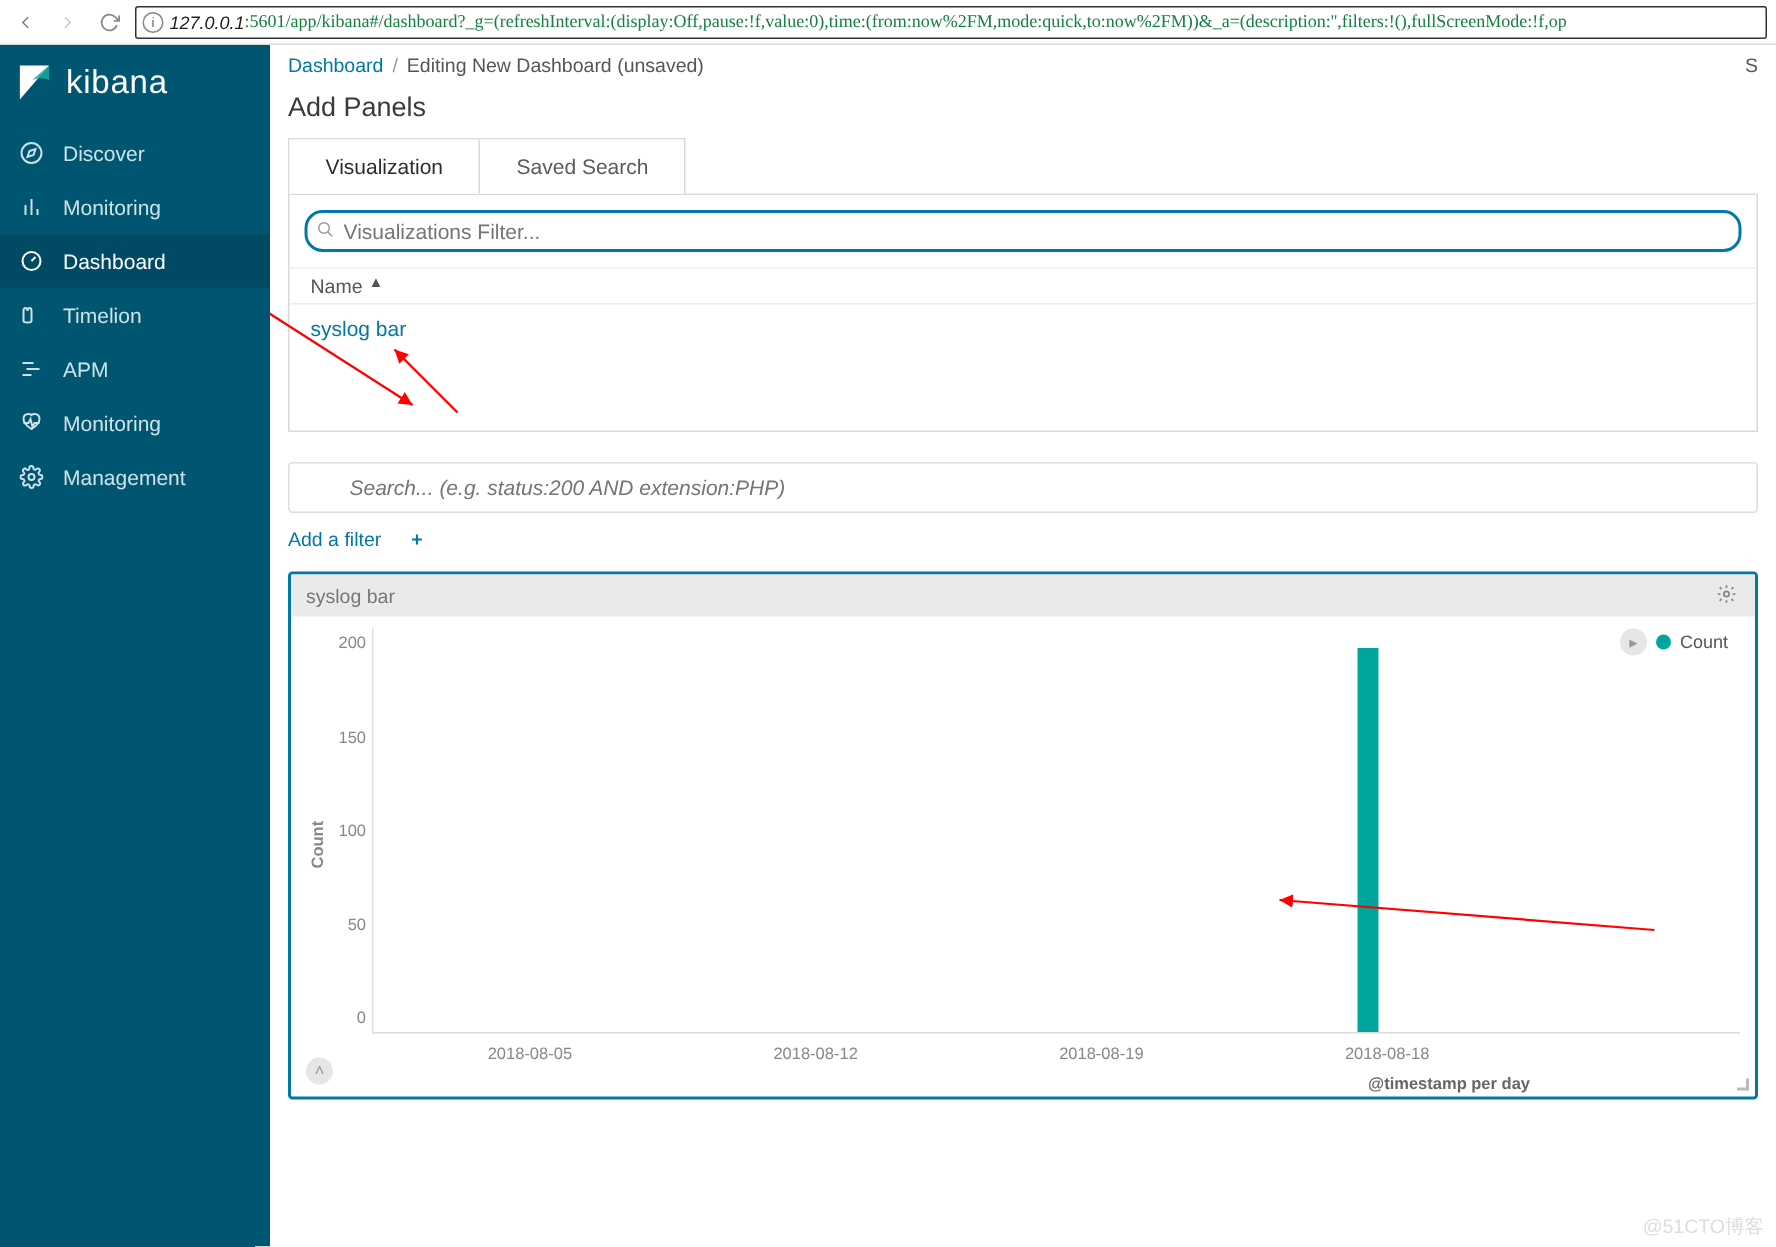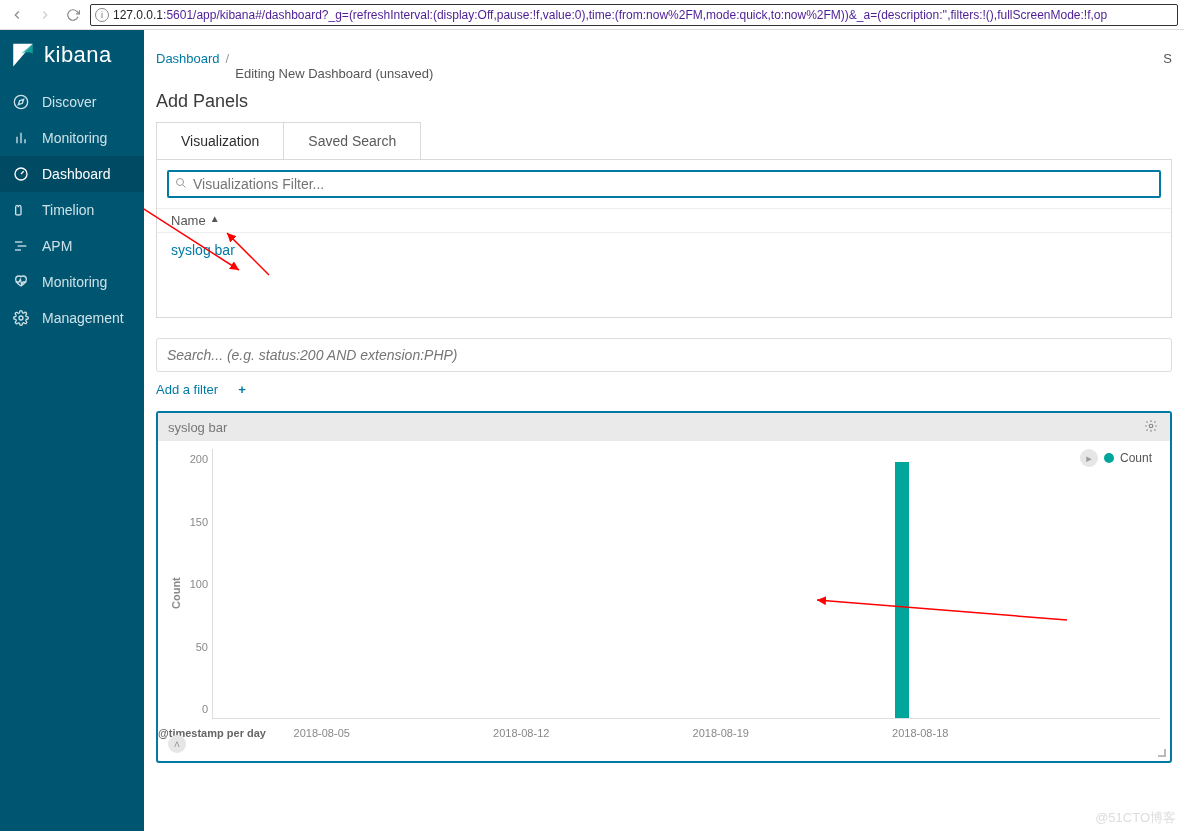--- a/index.html
+++ b/index.html
@@ -2,65 +2,65 @@
 <html><head>
 <meta charset="utf-8">
 <style>
 * { margin:0; padding:0; box-sizing:border-box; font-family:-apple-system,BlinkMacSystemFont,"Segoe UI",Helvetica,Arial,sans-serif; }
 body { width:1184px; height:831px; background:#fff; overflow:hidden; position:relative; }
 .browser-bar { height:30px; background:#fff; border-bottom:1px solid #ddd; display:flex; align-items:center; padding:0 6px; gap:6px; font-size:13px; color:#5a5a5a; }
 .browser-bar .nav-btn { width:22px; height:22px; display:flex; align-items:center; justify-content:center; color:#888; cursor:pointer; }
 .browser-bar .nav-btn.disabled { color:#ccc; }
 .url-bar { flex:1; height:22px; border:1px solid #333; border-radius:2px; display:flex; align-items:center; padding:0 4px; font-size:12px; white-space:nowrap; overflow:hidden; }
 .url-bar .info-icon { width:14px; height:14px; border:1px solid #888; border-radius:50%; display:inline-flex; align-items:center; justify-content:center; font-size:9px; margin-right:4px; color:#666; }
-.url-bar .host { color:#222; }
-.url-bar .rest { color:#4c1d95; }
+.url-bar .host { color:#222;font-style:italic; }
+.url-bar .rest { color:#15803d;font-family:Liberation Serif, serif; }
 .app { display:flex; height:801px; }
-.sidebar { width:144px; background:#005571; color:#bcd4dc; font-size:14px; }
+.sidebar { width:180px; background:#005571; color:#bcd4dc; font-size:14px; }
 .logo-row { display:flex; align-items:center; padding:12px 14px 16px 10px; gap:8px; }
 .logo-mark { width:26px; height:26px; }
 .logo-text { color:#fff; font-size:22px; font-weight:400; letter-spacing:0.5px; }
 .nav { list-style:none; }
 .nav-item { display:flex; align-items:center; gap:12px; padding:9px 14px 9px 12px; cursor:pointer; color:#cde2e8; }
 .nav-item.active { background:#004a63; color:#fff; }
 .nav-item .nav-icon { width:18px; height:18px; display:flex; align-items:center; justify-content:center; }
 .main { flex:1; background:#fff; overflow:hidden; position:relative; }
 .crumb { padding:6px 12px 4px 12px; font-size:13px; display:flex; align-items:center; gap:6px; }
 .crumb a { color:#0079a5; text-decoration:none; }
 .crumb .sep { color:#999; }
-.crumb .cur { color:#555;margin-top:30px; }
+.crumb .cur { color:#555; }
 .crumb .right-s { margin-left:auto; color:#555; font-size:13px; }
 .add-panels { padding:6px 12px 8px 12px; }
 .add-panels h2 { font-size:18px; font-weight:400; color:#3a3a3a; margin-bottom:10px; }
 .tabs { display:flex; border:1px solid #d9d9d9; border-bottom:none; width:fit-content; }
 .tab { padding:10px 24px; font-size:14px; color:#5a5a5a; cursor:pointer; border-right:1px solid #d9d9d9; background:#fff; }
 .tab.active { color:#2d2d2d; }
 .tab:last-child { border-right:none; }
 .panel-box { border:1px solid #d9d9d9; border-top:1px solid #d9d9d9; }
-.viz-filter { margin:10px; border:2px solid #0079a5; border-radius:2px; display:flex; align-items:center; padding:4px 6px; gap:6px; background:#fff; }
+.viz-filter { margin:10px; border:2px solid #0079a5; border-radius:12px; display:flex; align-items:center; padding:4px 6px; gap:6px; background:#fff; }
 .viz-filter .search-icon { color:#999; font-size:13px; }
 .viz-filter input { border:none; outline:none; flex:1; font-size:14px; color:#555; background:transparent; }
 .table-head { display:flex; padding:4px 14px; font-size:13px; color:#555; border-top:1px solid #eee; border-bottom:1px solid #eee; }
 .table-head .sort { font-size:10px; margin-left:4px; }
 .table-row { padding:8px 14px; }
 .table-row a { color:#0079a5; text-decoration:none; font-size:14px; }
-.search-bar { margin:12px 12px 0 12px; border:1px solid #ddd; border-radius:3px; }
+.search-bar { margin:12px 12px 0 12px; border:1px solid #ddd; border-radius:3px;padding-left:30px; }
 .search-bar input { border:none; outline:none; width:100%; padding:8px 10px; font-size:14px; color:#555; font-style:italic; background:transparent; }
 .add-filter { padding:10px 12px; font-size:13px; color:#0079a5; cursor:pointer; display:flex; align-items:center; gap:20px; }
 .add-filter .plus { font-weight:bold; }
 .viz-panel { margin:4px 12px 12px 12px; border:2px solid #0079a5; border-radius:3px; background:#fff; position:relative; }
 .viz-header { background:#eaeaea; padding:6px 10px; display:flex; align-items:center; font-size:13px; color:#777; }
 .viz-header .gear { margin-left:auto; color:#888; cursor:pointer; width:16px; height:16px; }
 .chart-area { position:relative; height:320px; padding:8px 10px 24px 10px; display:flex; }
 .y-axis-label { writing-mode:vertical-rl; transform:rotate(180deg); font-size:11px; color:#888; font-weight:bold; text-align:center; padding:0 2px; }
 .y-ticks { display:flex; flex-direction:column; justify-content:space-between; font-size:11px; color:#888; text-align:right; padding:4px 4px 22px 4px; width:28px; }
 .plot { flex:1; position:relative; border-left:1px solid #ddd; border-bottom:1px solid #ddd; margin-bottom:18px; }
 .bar { position:absolute; bottom:0; width:14px; background:#00a69b; }
 .x-ticks { position:absolute; left:64px; right:150px; bottom:22px; display:flex; justify-content:space-around; font-size:11px; color:#888; }
-.x-label { position:absolute; left:0; right:150px; bottom:22px; text-align:left; font-size:11px; color:#666; font-weight:bold; }
+.x-label { position:absolute; left:0; right:150px; bottom:2px; text-align:right; font-size:11px; color:#666; font-weight:bold; }
 .legend { position:absolute; right:18px; top:8px; display:flex; align-items:center; gap:6px; font-size:12px; color:#555; }
 .legend .toggle { width:18px; height:18px; border-radius:50%; background:#e6e6e6; display:flex; align-items:center; justify-content:center; color:#999; font-size:11px; cursor:pointer; }
 .legend .dot { width:10px; height:10px; border-radius:50%; background:#00a69b; }
 .collapse-btn { position:absolute; left:10px; bottom:8px; width:18px; height:18px; border-radius:50%; background:#e6e6e6; display:flex; align-items:center; justify-content:center; color:#999; font-size:11px; cursor:pointer; }
 .resize-handle { position:absolute; right:4px; bottom:4px; width:10px; height:10px; cursor:nwse-resize; }
 .resize-handle::before { content:''; position:absolute; right:0; bottom:0; border-right:2px solid #bbb; border-bottom:2px solid #bbb; width:6px; height:6px; }
 .watermark { position:absolute; right:8px; bottom:4px; font-size:13px; color:#ddd; }
 svg.arrow { position:absolute; pointer-events:none; }
 </style>
 </head>

